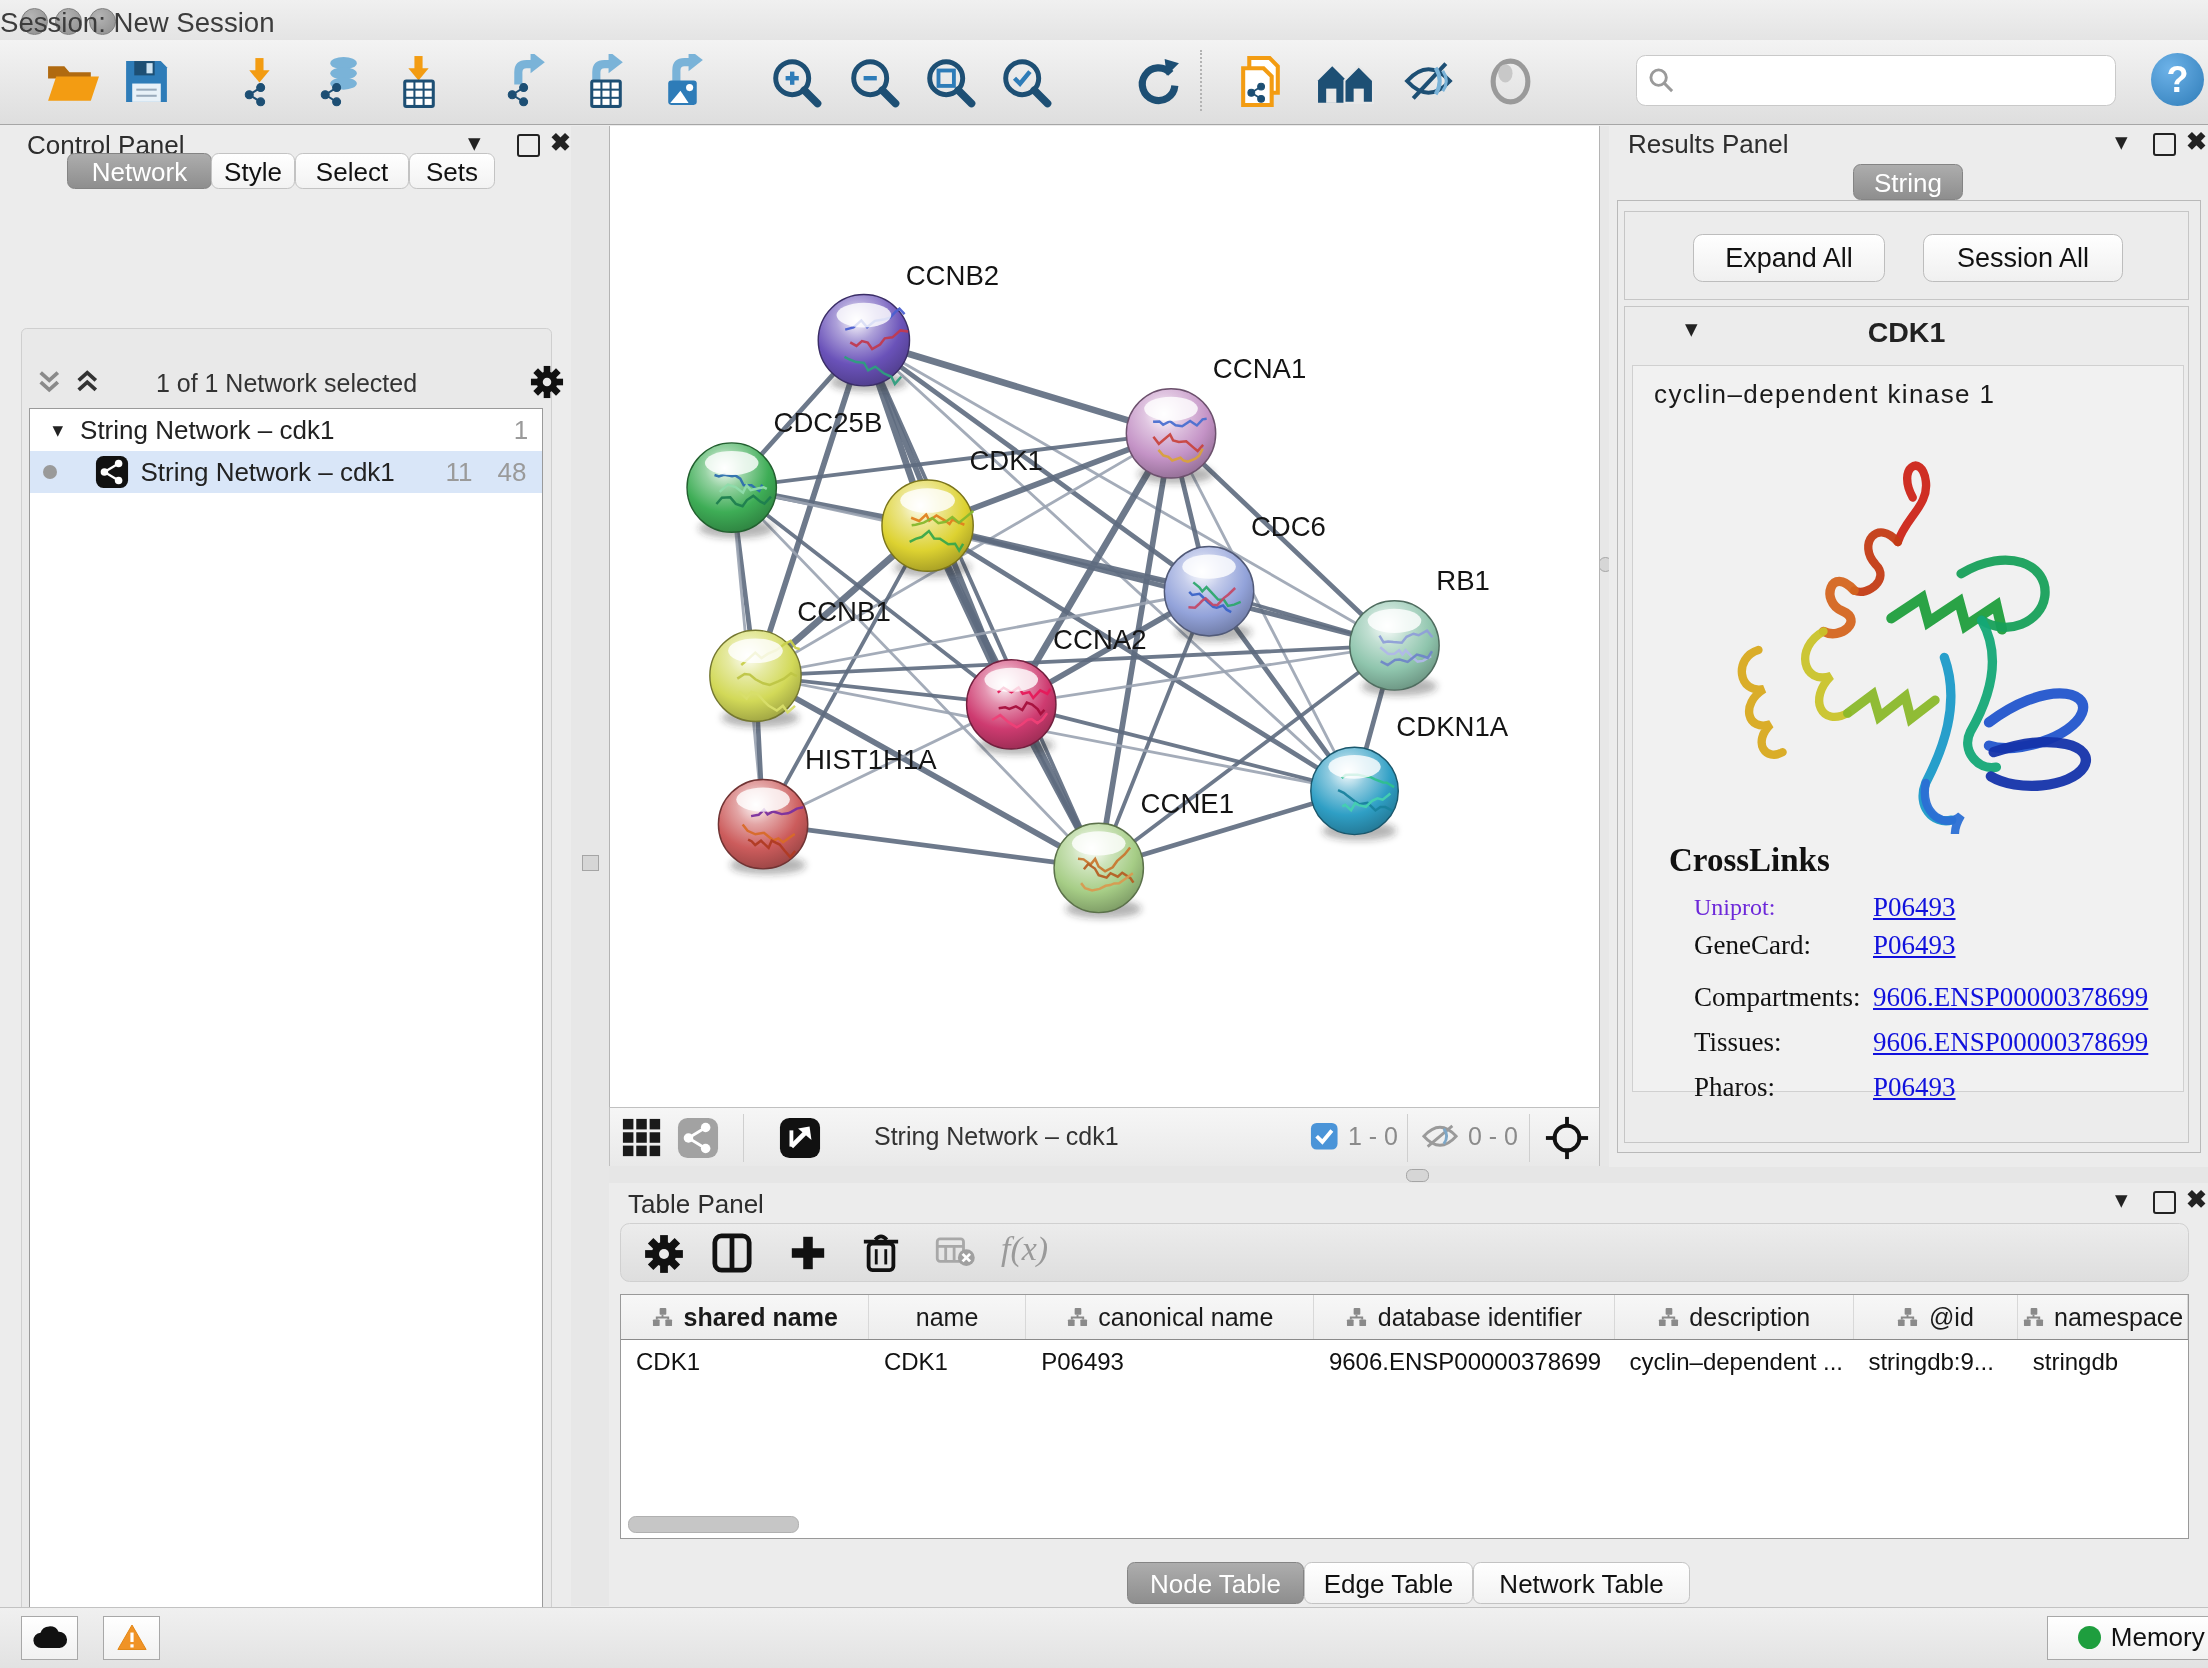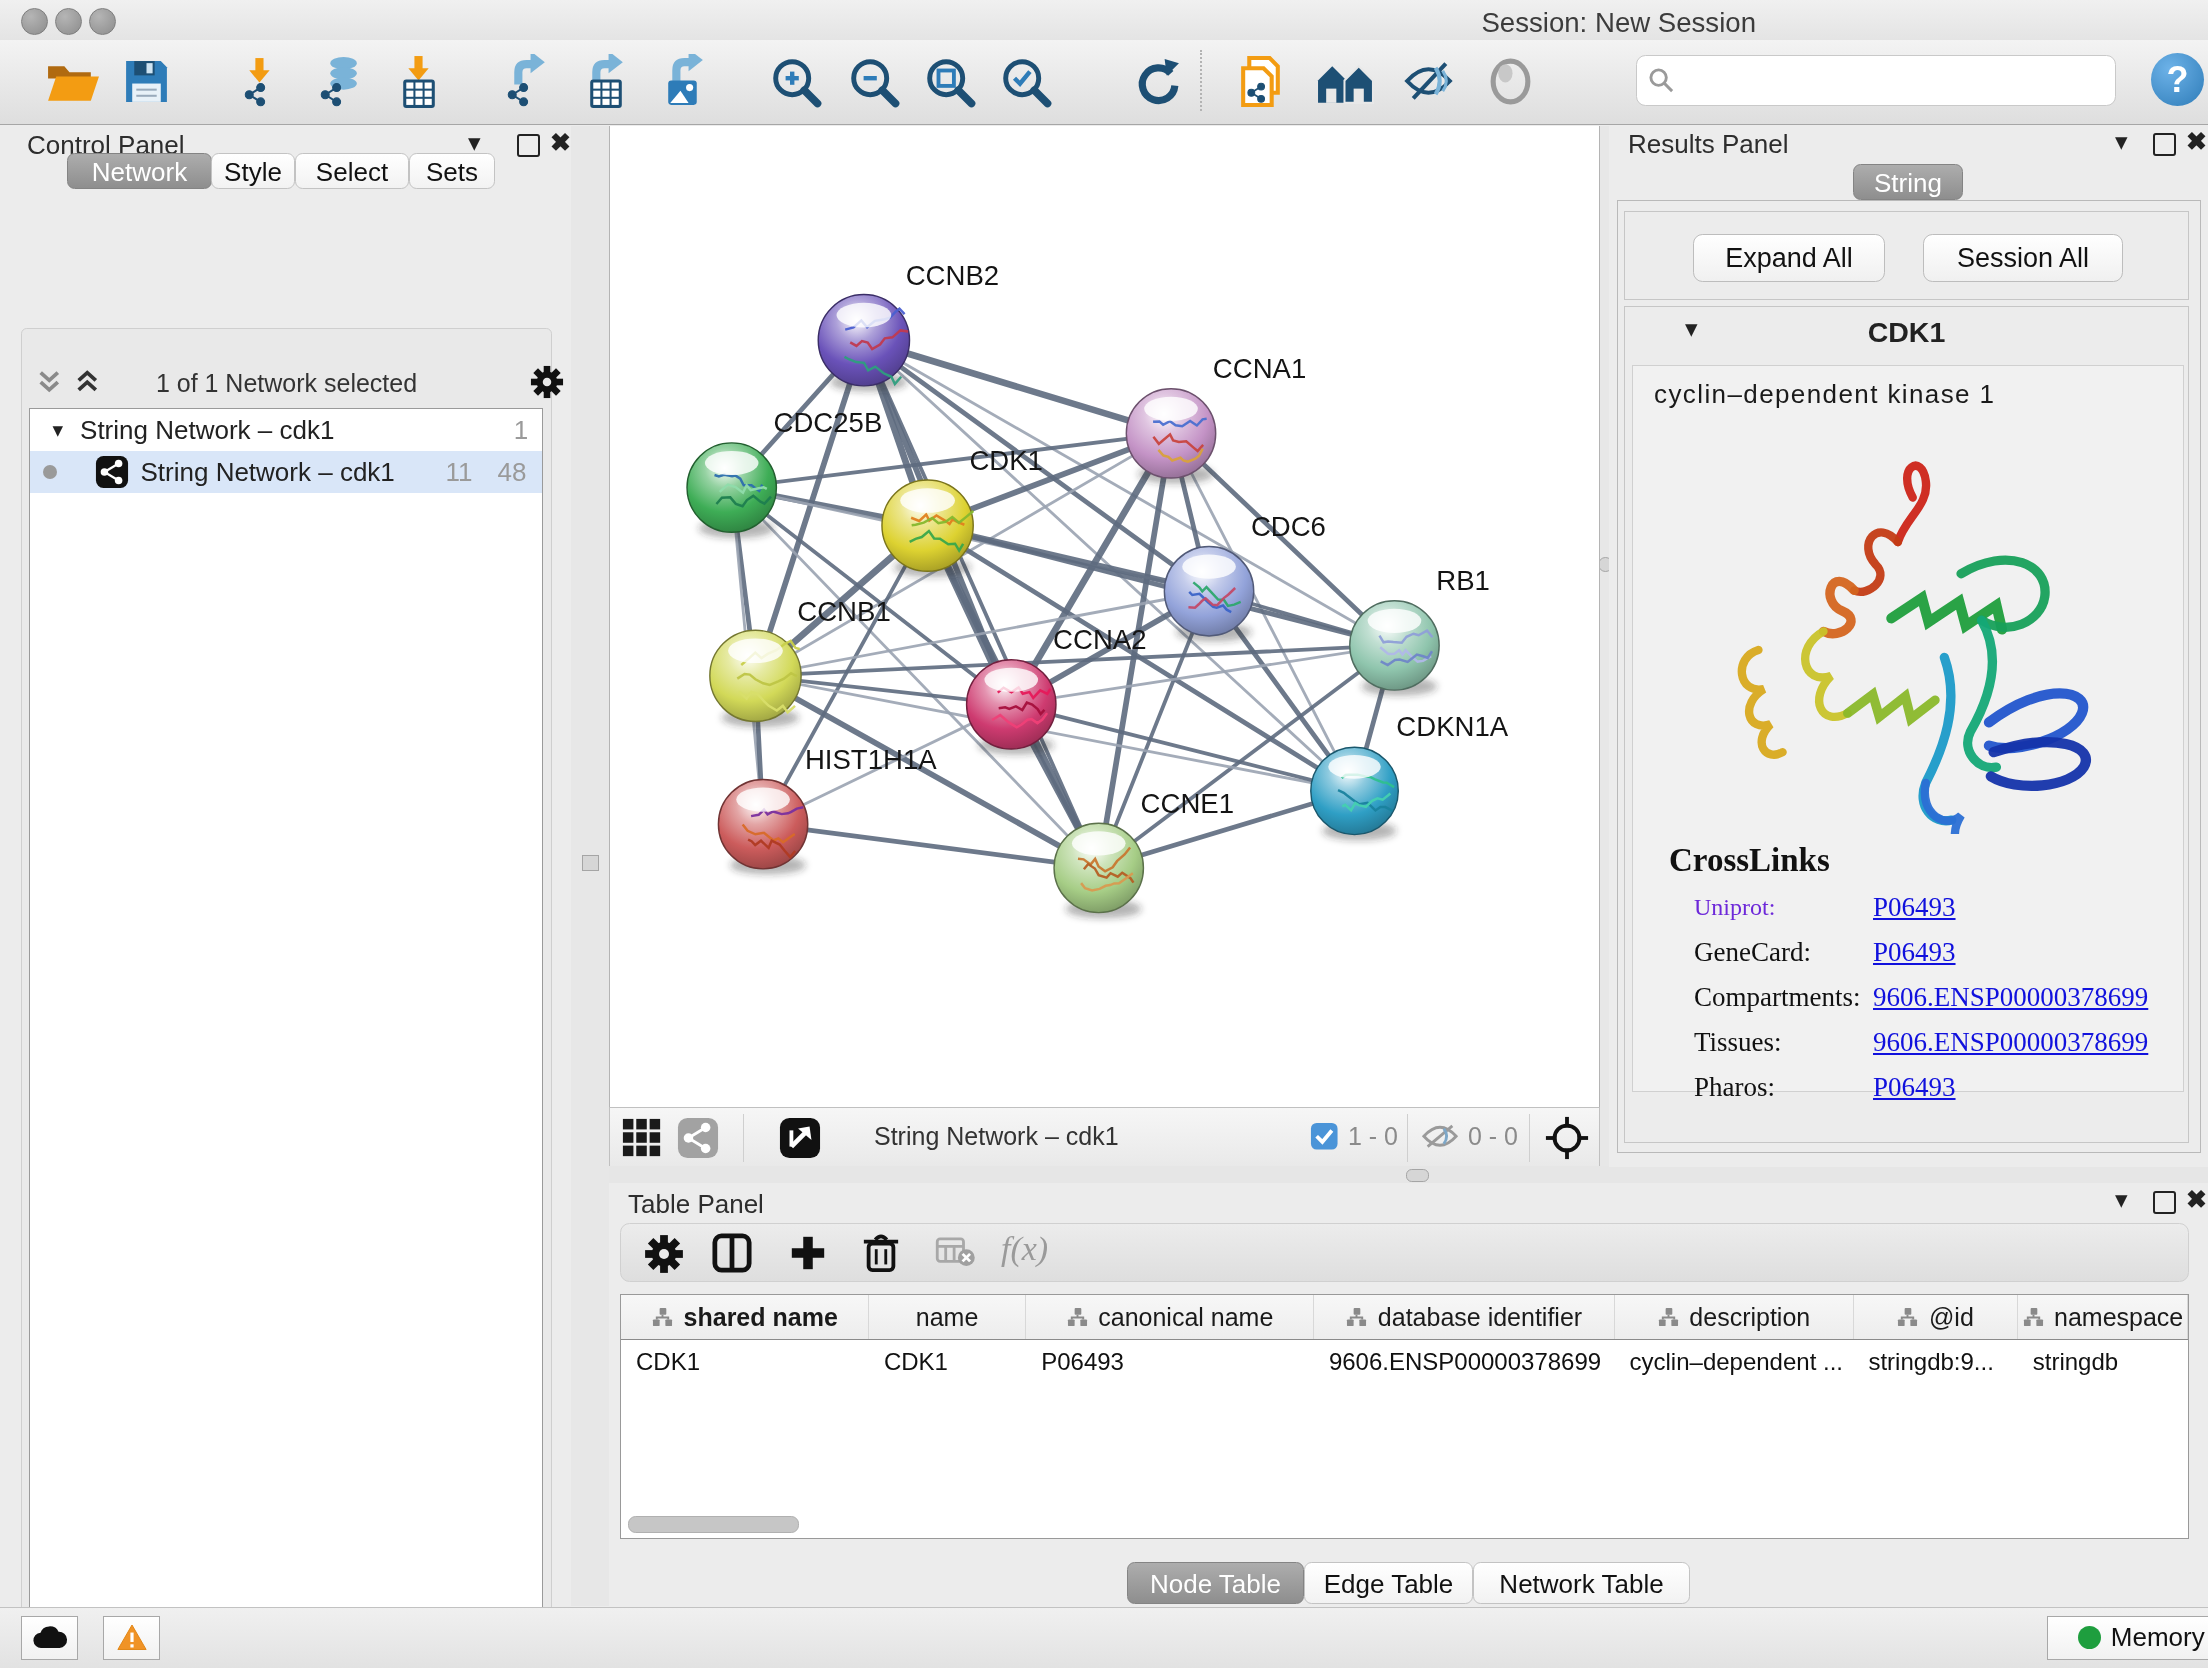--- a/index.html
+++ b/index.html
@@ -1,21 +1,21 @@
 <!DOCTYPE html>
 <html style="font-size:15px"><head>
 <meta charset="utf-8">
 <style>
   html,body{margin:0;padding:0;}
   body{width:2208px;height:1668px;position:relative;background:#ececec;
        font-family:"Liberation Sans",sans-serif;color:#222;overflow:hidden;}
   .abs{position:absolute;}
   #titlebar{left:0;top:0;width:2208px;height:40px;background:linear-gradient(#f0f0f0,#e4e4e4);}
   .light{width:25px;height:25px;border-radius:50%;background:radial-gradient(circle at 35% 30%,#b5b5b5,#8c8c8c);border:1px solid #7e7e7e;top:7.6px;}
-  #window-title{width:1756px;text-align:right;top:6.7px;font-size:27.6px;color:#3c3c3c;}
+  #window-title{width:1756px;text-align:left;top:6.7px;font-size:27.6px;color:#3c3c3c;}
   #toolbar{left:0;top:40px;width:2208px;height:84px;background:linear-gradient(#f3f3f3,#dedede);border-bottom:1.9px solid #a6a6a6;}
   .tb-btn{top:7.6px;width:68px;height:67px;display:flex;align-items:center;justify-content:center;}
   .tb-sep{top:9.5px;width:0;height:61px;border-left:2.9px dotted #b3b3b3;}
   #search-box{left:1636px;top:15px;width:480px;height:51px;background:#fff;border:1.9px solid #c9c9c9;border-radius:9.5px;display:flex;align-items:center;padding-left:11.4px;box-sizing:border-box;}
   #help-btn{left:2151px;top:13.3px;width:53px;height:53px;border-radius:50%;background:radial-gradient(circle at 35% 30%,#6db2e8,#2e7cb8);color:#fff;font-size:36px;font-weight:bold;text-align:center;line-height:53px;}
   .panel-title{font-size:26px;color:#2d2d2d;}
   .win-ctl{font-size:25px;color:#222;}
   .sq{width:19px;height:19px;border:2.9px solid #222;border-radius:2.9px;}
   .tab{height:36px;border:1px solid #c3c3c3;background:linear-gradient(#ffffff,#f2f2f2);color:#111;font-size:26px;text-align:center;line-height:36px;border-radius:7.6px;box-sizing:border-box;}
   .tab.sel{background:linear-gradient(#adadad,#8e8e8e);color:#fff;border-color:#848484;}
@@ -680,21 +680,21 @@
       <path d="M330,320 C390,275 440,285 430,310 C420,335 360,355 330,345" fill="none" stroke="#2255cc" stroke-width="11" stroke-linecap="round" opacity="0.95"></path>
       <path d="M335,352 C400,330 445,345 432,368 C418,390 360,395 332,378" fill="none" stroke="#1433aa" stroke-width="11" stroke-linecap="round" opacity="0.95"></path>
       <path d="M262,385 C255,420 285,435 300,420 C282,450 305,462 320,450" fill="none" stroke="#2b6fd4" stroke-width="9" stroke-linecap="round" opacity="0.95"></path>
     </svg>
   <div class="serif" style="margin:7.6px 0 0 36px;font-size:33px;font-weight:bold;color:#111;">CrossLinks</div>
   <div id="xlinks" style="margin:5.7px 0 0 61px;">
       <div style="display: flex; height: 45px; align-items: center;">
         <span class="serif" style="font-size:24px;width:179px;color:#6d28d9;">Uniprot:</span>
    <a class="serif xlink" style="font-size:27px;">P06493</a>
       </div>
-      <div style="display: flex; height: 45px; align-items: center;">
+      <div style="display: flex; height: 45px; ">
         <span class="serif" style="font-size:27px;width:179px;color:#111;">GeneCard:</span>
    <a class="serif xlink" style="font-size:27px;">P06493</a>
       </div>
       <div style="display: flex; height: 45px; align-items: center;">
         <span class="serif" style="font-size:27px;width:179px;color:#111;">Compartments:</span>
    <a class="serif xlink" style="font-size:27px;">9606.ENSP00000378699</a>
       </div>
       <div style="display: flex; height: 45px; align-items: center;">
         <span class="serif" style="font-size:27px;width:179px;color:#111;">Tissues:</span>
    <a class="serif xlink" style="font-size:27px;">9606.ENSP00000378699</a>

